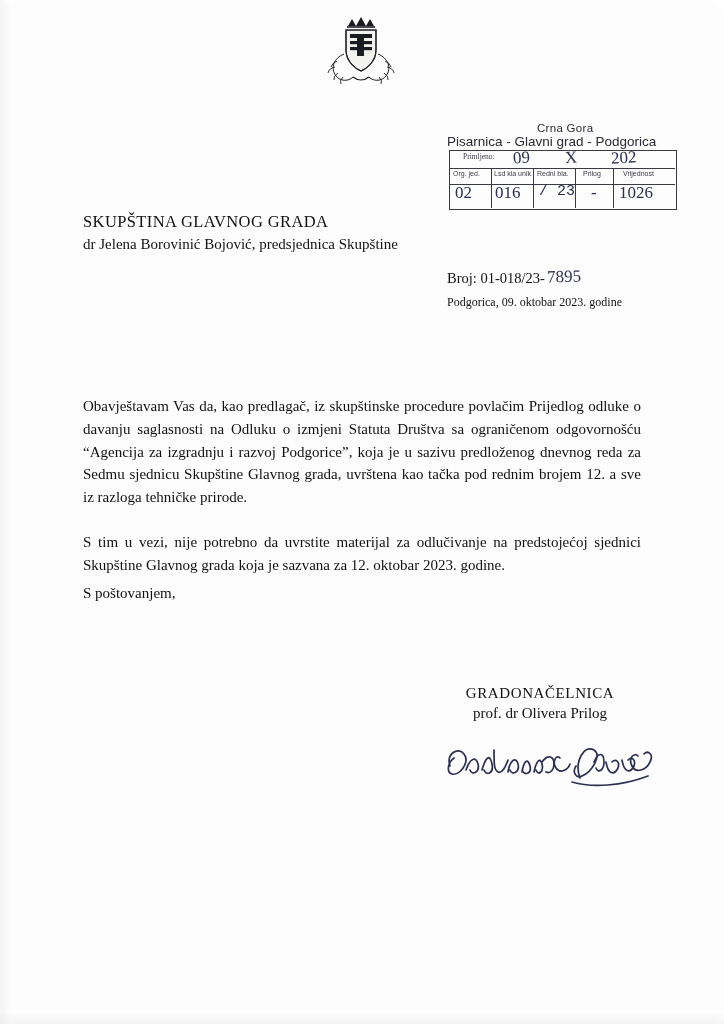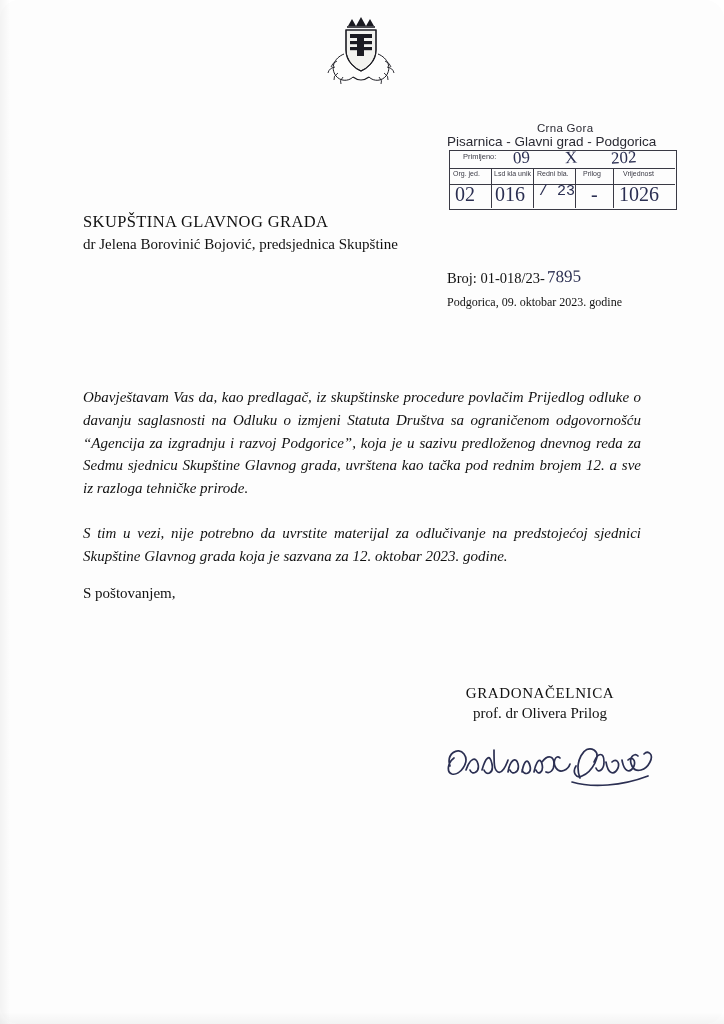--- a/index.html
+++ b/index.html
@@ -86,21 +86,21 @@
     top: 46px;
     height: 40px;
     width: 0;
     border-left: 1.2px solid #3a3a45;
   }
   .stamp .s-recv {
     position: absolute;
     left: 6px;
     top: 30px;
     font-size: 7.5px;
-    font-family: Liberation Sans, sans-serif;
+    font-family: Liberation Serif, serif;
     color: #3a3a45;
     padding-left: 10px;
   }
   .stamp .s-date {
     position: absolute;
     top: 26px;
     font-family: "Liberation Serif", serif;
     font-size: 17px;
     color: #2b2f52;
     transform: rotate(-3deg);
@@ -110,21 +110,21 @@
     top: 48px;
     font-size: 7px;
     font-family: "Liberation Sans", sans-serif;
     color: #3a3a45;
     white-space: nowrap;
   }
   .stamp .s-val {
     position: absolute;
     top: 61px;
     font-family: "Liberation Serif", serif;
-    font-size: 20px;
+    font-size: 17px;
     color: #2b2f52;
   }
 
   
   .addressee {
     position: absolute;
     left: 83px;
     top: 212px;
     width: 420px;
   }
@@ -169,25 +169,24 @@
     top: 345px;
     font-size: 15px;
   }
   .body {
     position: absolute;
     left: 83px;
     top: 386px;
     width: 558px;
   }
   .body p {
-    margin: 0 0 22px 0;
+    margin: 9px 0 22px 0;
     font-size: 15px;
     line-height: 1.52;
     text-align: justify;
-    font-style: italic;
   }
   .regards {
     position: absolute;
     left: 83px;
     top: 585px;
     font-size: 15px;
   }
 
   
   .signature {

